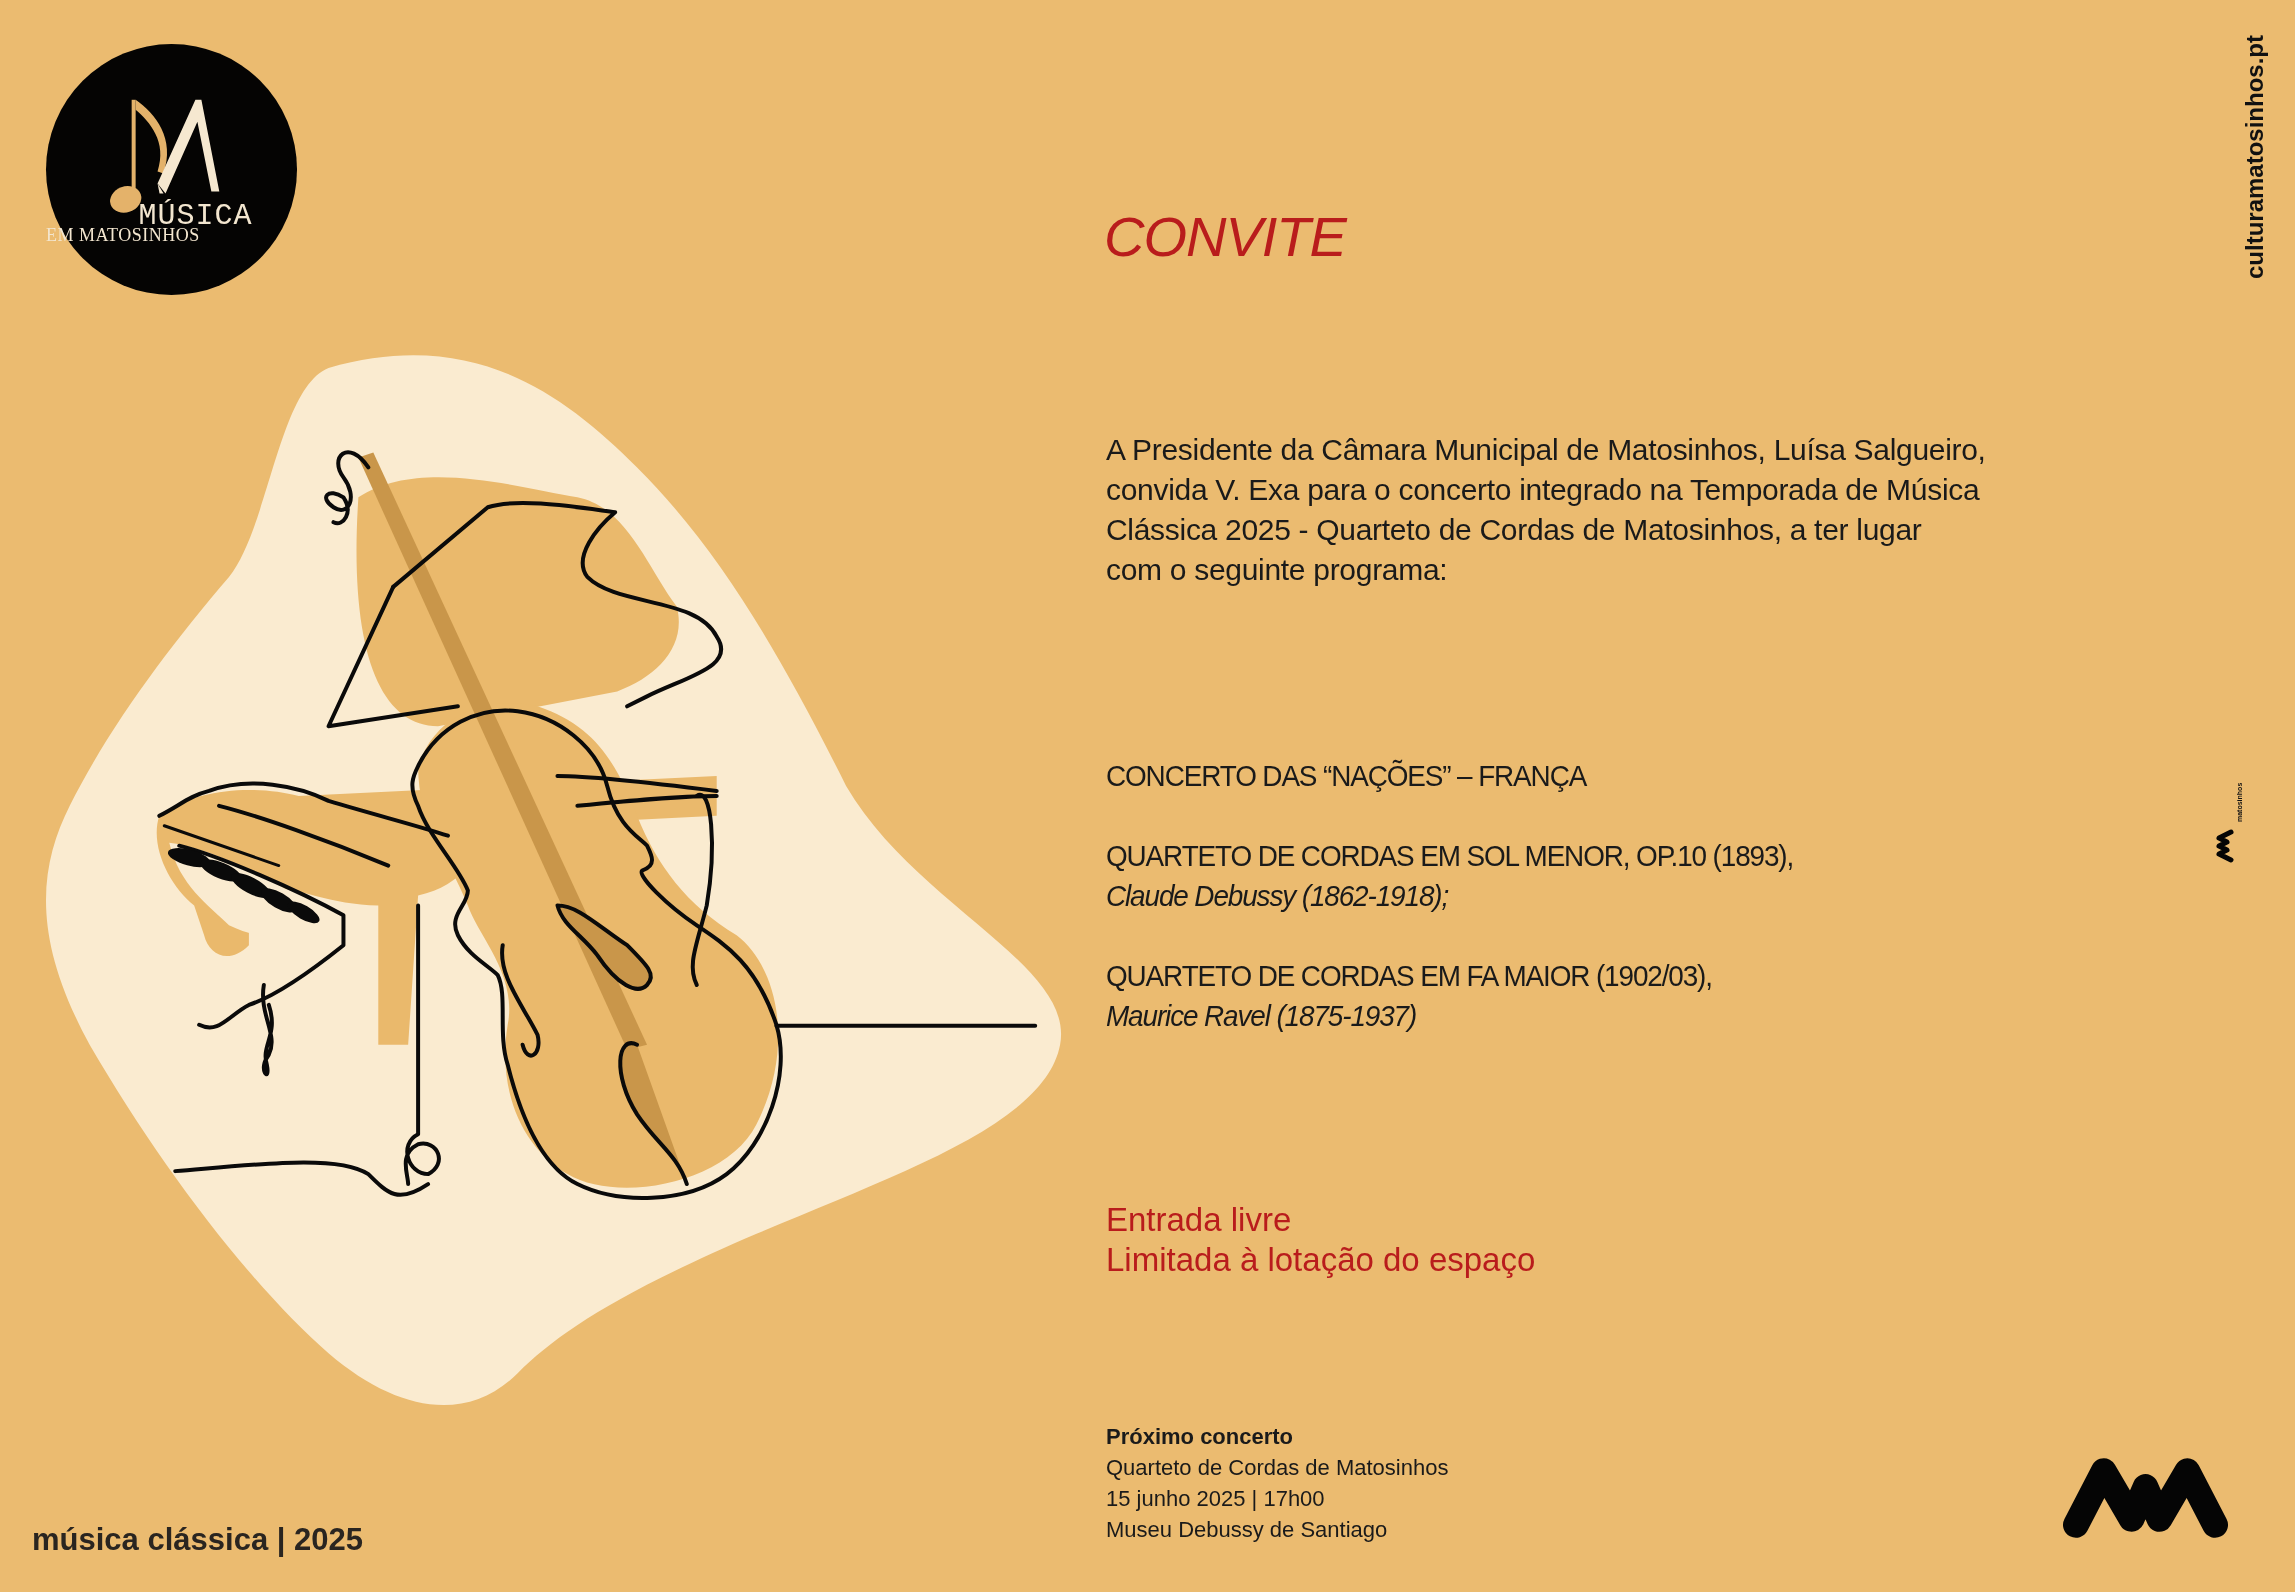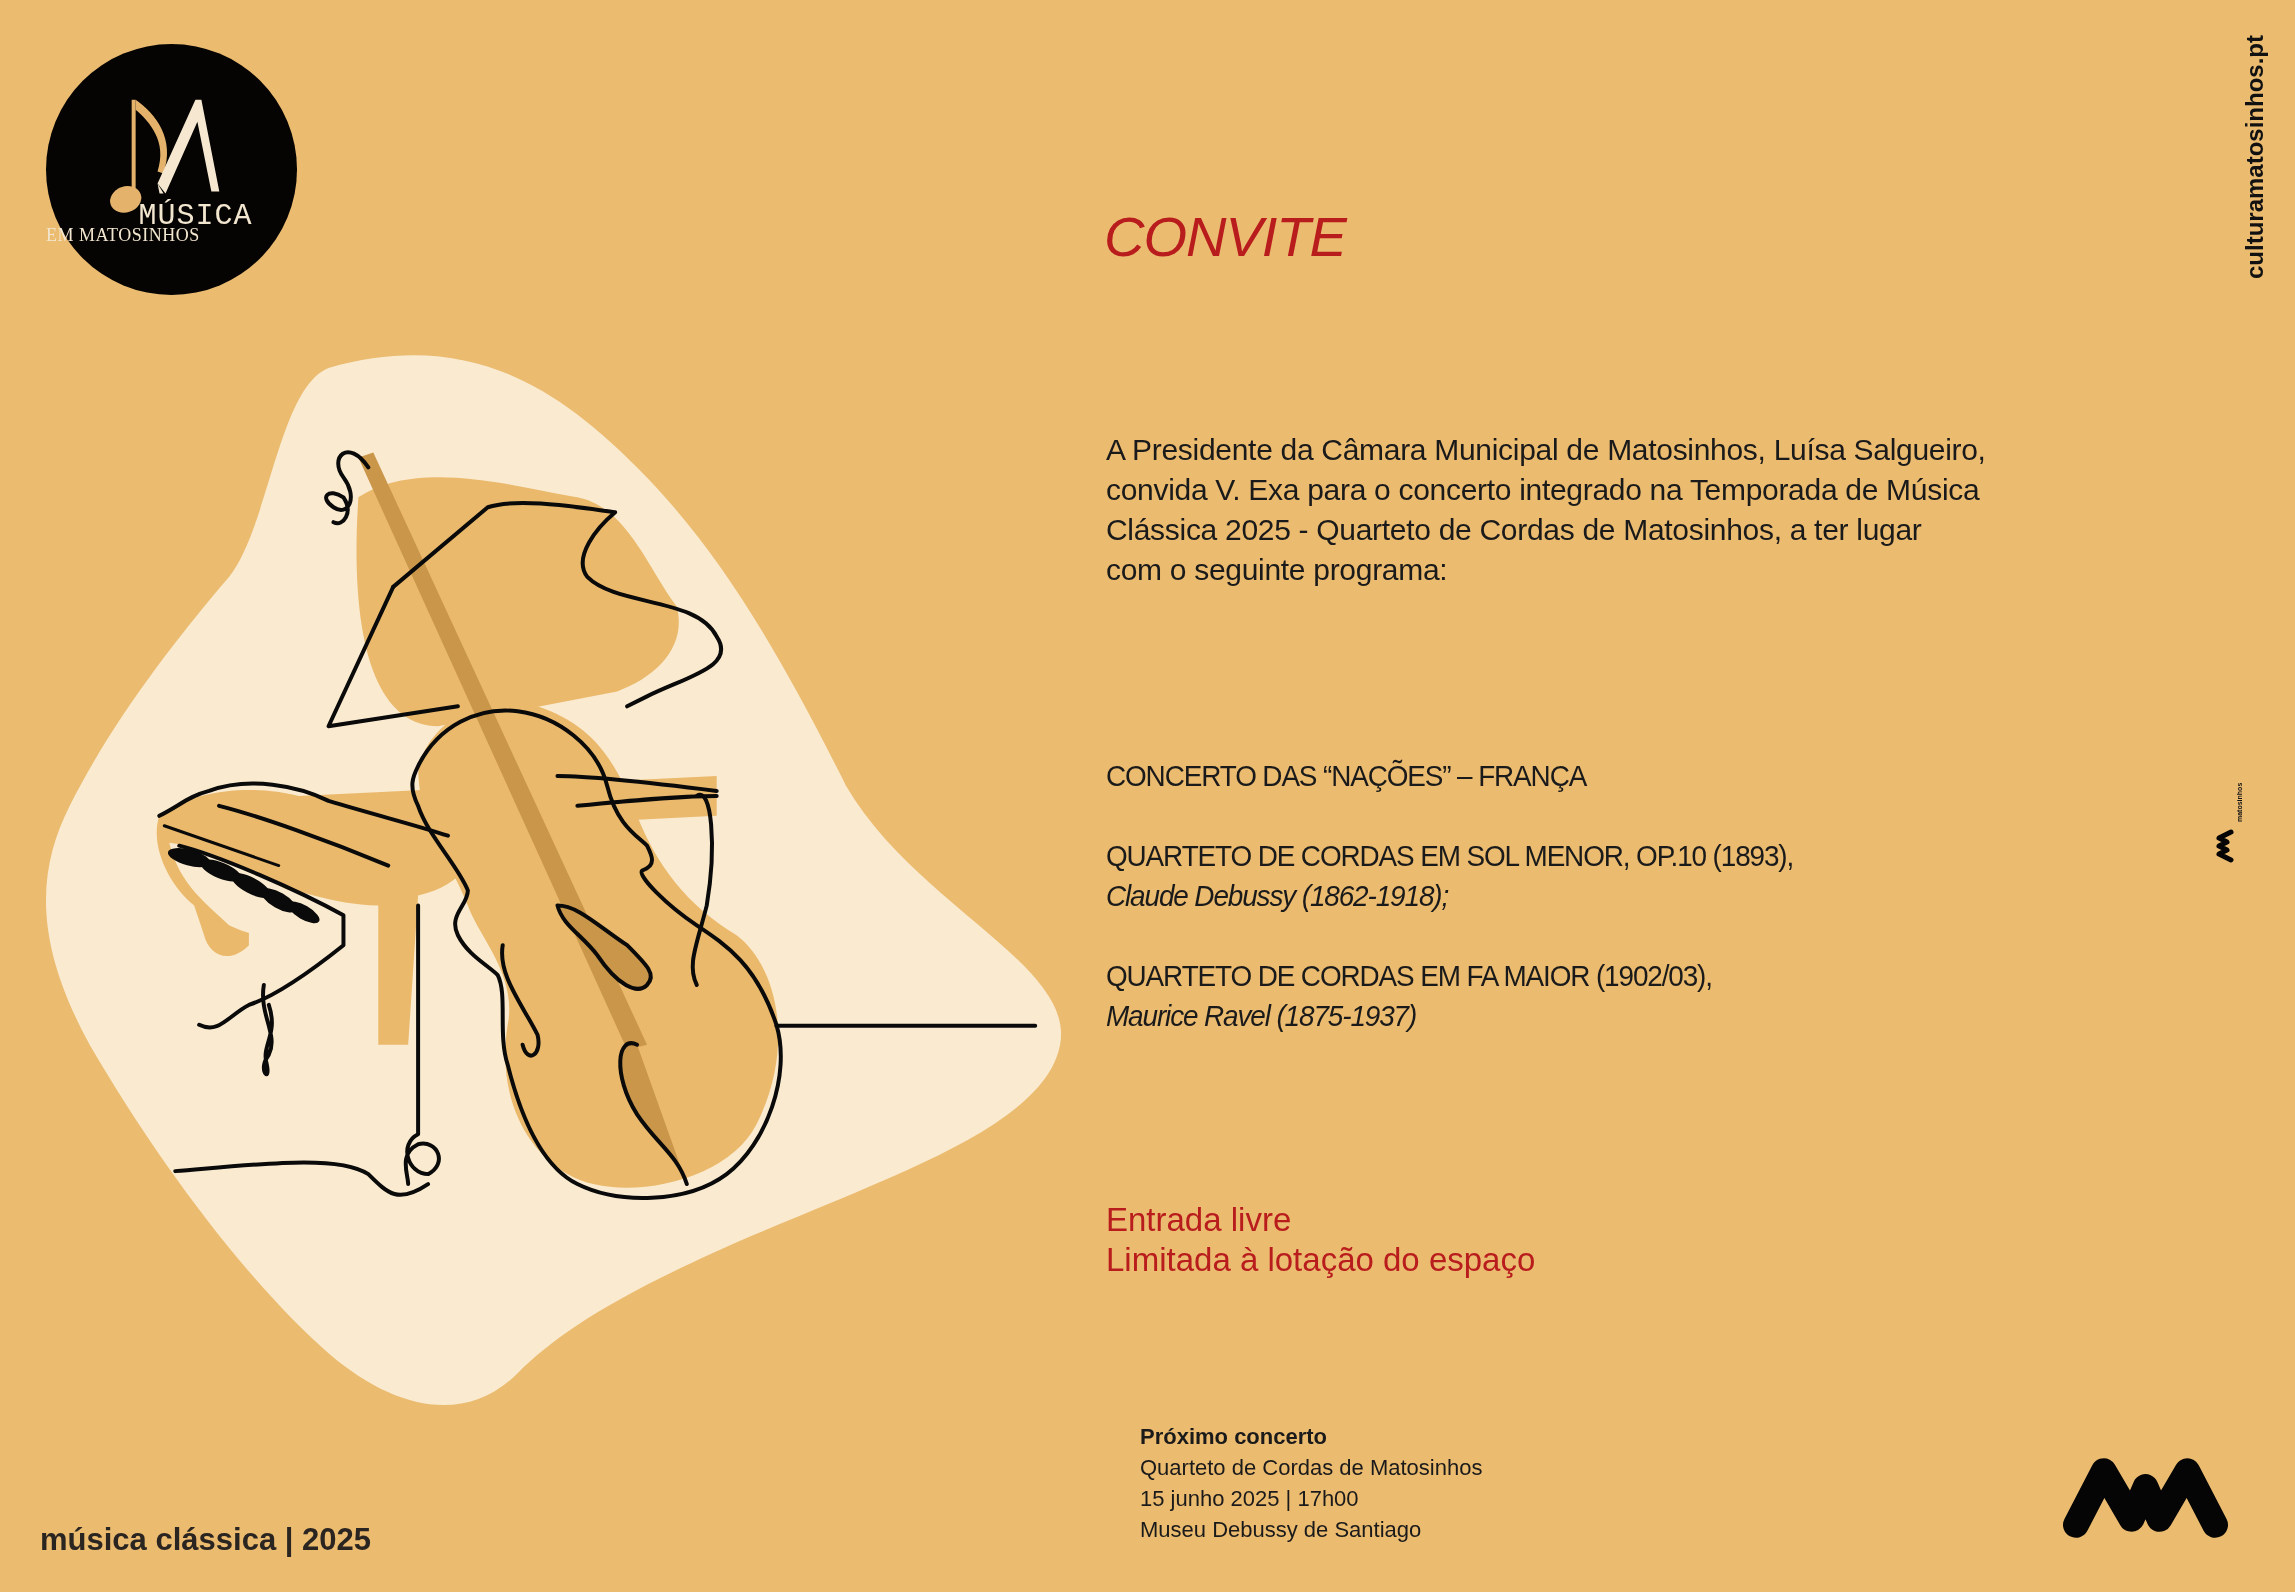--- a/index.html
+++ b/index.html
@@ -43,26 +43,26 @@
     font-size: 30px; line-height: 40px; color: #1a1a1a;
   }
   .program .line { white-space: nowrap; letter-spacing: -1.2px; transform: scaleX(0.93); transform-origin: left; }
   .program .it { font-style: italic; }
   .program .gap { height: 40px; }
   .entrada {
     position: absolute; left: 1106px; top: 1200px;
     font-size: 33px; line-height: 40px; color: #b91c1c;
   }
   .proximo {
-    position: absolute; left: 1140px; top: 1421px;
+    position: absolute; left: 1106px; top: 1421px;
     font-size: 22px; line-height: 31px; color: #1a1a1a;
   }
   .proximo .head { font-weight: bold; }
   .footer-tag {
-    position: absolute; left: 40px; top: 1522px;
+    position: absolute; left: 32px; top: 1522px;
     font-size: 31px; font-weight: bold; color: #2a2520;
   }
   .vertical-url {
     position: absolute; left: 2241px; top: 40px;
     transform-origin: left top;
     transform: rotate(-90deg) translate(-239px, 0);
     font-size: 24px; font-weight: bold; color: #111; white-space: nowrap;
   }
   .mini-brand { position: absolute; left: 2213px; top: 774px; }
   .mini-brand-label {

